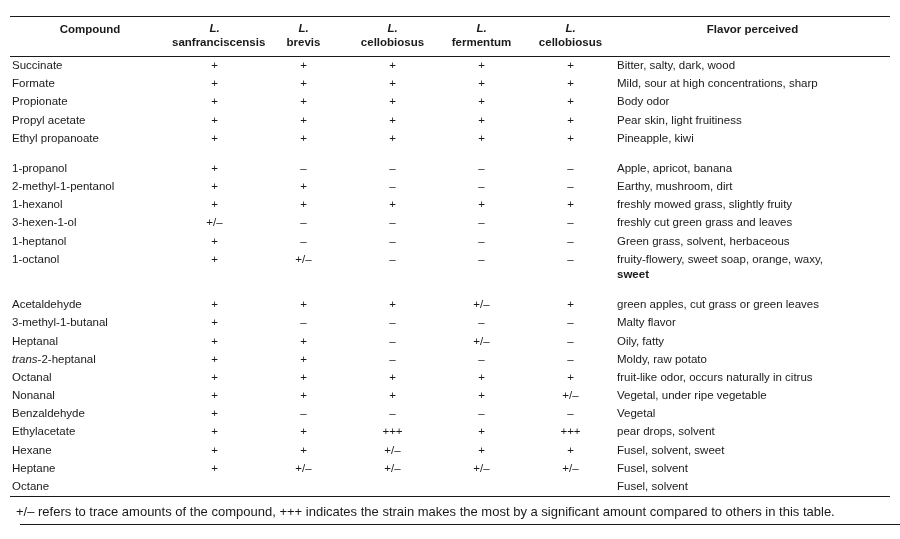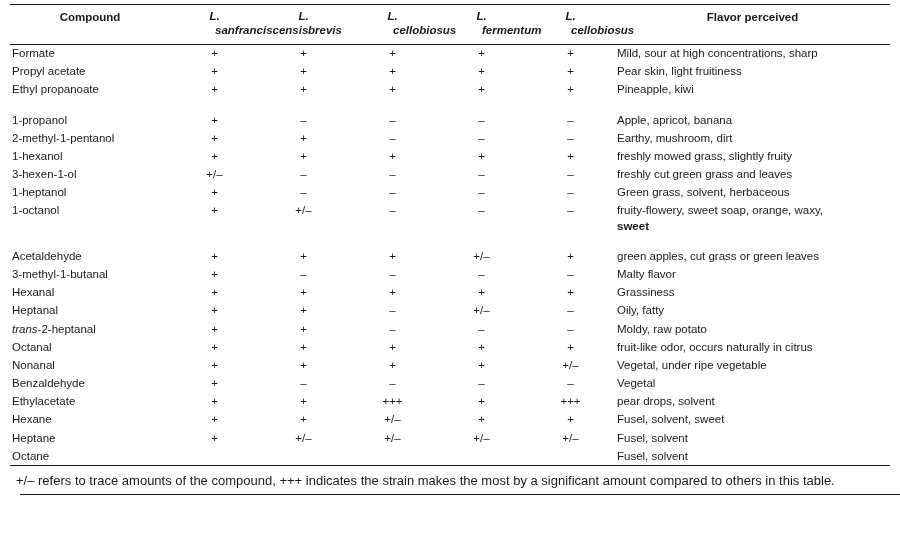--- a/index.html
+++ b/index.html
@@ -11,21 +11,21 @@
     width: 900px;
     height: 539px;
     font-family: "Liberation Sans", sans-serif;
     color: #1a1a1a;
     overflow: hidden;
   }
   .table-wrap {
     width: 816px;
     height: 539px;
     box-sizing: border-box;
-    padding: 4px 10px;
+    padding: 16px 10px;
     position: relative;
   }
   table.data {
     width: 880px;
     border-collapse: collapse;
     table-layout: fixed;
     font-size: 11.5px;
   }
   table.data thead th {
     font-weight: bold;
@@ -52,24 +52,22 @@
   th.col-strain, td.col-strain {
     width: 89px;
     text-align: center;
   }
   .genus {
     font-style: italic;
     display: block;
     line-height: 1.2;
   }
   .species {
-    font-style: italic;
     display: block;
     line-height: 1.2;
-    margin-left: 43px;
   }
   table.data tbody td {
     padding: 1.5px 2px;
     line-height: 1.32;
     vertical-align: top;
     font-size: 11.5px;
   }
   tr.spacer td {
     height: 9px;
     padding: 0;
@@ -132,27 +130,45 @@
         <th class="col-strain">
           <span class="genus">L.</span>
           <span class="species">cellobiosus</span>
         </th>
         <th class="col-flavor" style="text-align:center">Flavor perceived</th>
       </tr>
     </thead>
     <tbody>
 
       <tr>
+        <td class="col-compound">Succinate</td>
+        <td class="col-strain">+</td>
+        <td class="col-strain">+</td>
+        <td class="col-strain">+</td>
+        <td class="col-strain">+</td>
+        <td class="col-strain">+</td>
+        <td class="col-flavor">Bitter, salty, dark, wood</td>
+      </tr>
+      <tr>
         <td class="col-compound">Formate</td>
         <td class="col-strain">+</td>
         <td class="col-strain">+</td>
         <td class="col-strain">+</td>
         <td class="col-strain">+</td>
         <td class="col-strain">+</td>
         <td class="col-flavor">Mild, sour at high concentrations, sharp</td>
+      </tr>
+      <tr>
+        <td class="col-compound">Propionate</td>
+        <td class="col-strain">+</td>
+        <td class="col-strain">+</td>
+        <td class="col-strain">+</td>
+        <td class="col-strain">+</td>
+        <td class="col-strain">+</td>
+        <td class="col-flavor">Body odor</td>
       </tr>
       <tr>
         <td class="col-compound">Propyl acetate</td>
         <td class="col-strain">+</td>
         <td class="col-strain">+</td>
         <td class="col-strain">+</td>
         <td class="col-strain">+</td>
         <td class="col-strain">+</td>
         <td class="col-flavor">Pear skin, light fruitiness</td>
       </tr>
@@ -244,29 +260,20 @@
       <tr>
         <td class="col-compound">3-methyl-1-butanal</td>
         <td class="col-strain">+</td>
         <td class="col-strain">–</td>
         <td class="col-strain">–</td>
         <td class="col-strain">–</td>
         <td class="col-strain">–</td>
         <td class="col-flavor">Malty flavor</td>
       </tr>
       <tr>
-        <td class="col-compound">Hexanal</td>
-        <td class="col-strain">+</td>
-        <td class="col-strain">+</td>
-        <td class="col-strain">+</td>
-        <td class="col-strain">+</td>
-        <td class="col-strain">+</td>
-        <td class="col-flavor">Grassiness</td>
-      </tr>
-      <tr>
         <td class="col-compound">Heptanal</td>
         <td class="col-strain">+</td>
         <td class="col-strain">+</td>
         <td class="col-strain">–</td>
         <td class="col-strain">+/–</td>
         <td class="col-strain">–</td>
         <td class="col-flavor">Oily, fatty</td>
       </tr>
       <tr>
         <td class="col-compound"><span class="ital">trans</span><span>-2-heptanal</span></td>

